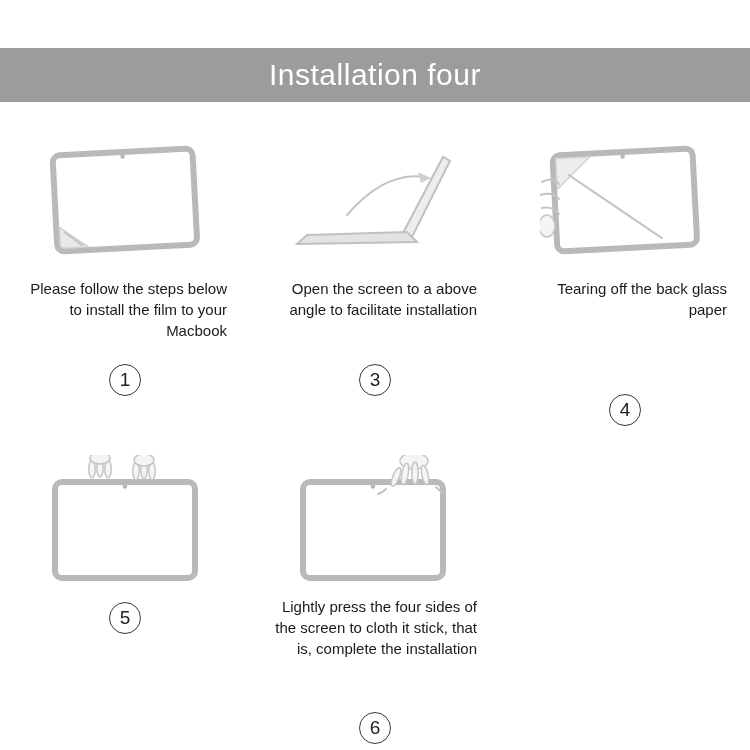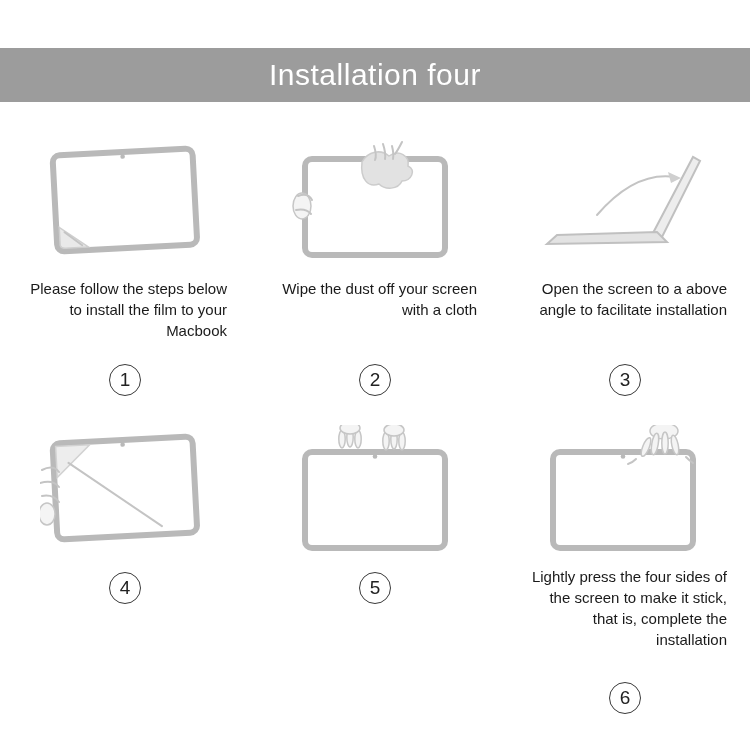--- a/index.html
+++ b/index.html
@@ -52,37 +52,20 @@
             <circle cx="85" cy="14.5" r="2.3" fill="#b9b9b9"></circle>
             <path d="M18,82 L18,100 Q19,103 23,103 L46,103 Z" fill="#e9e9e9" stroke="#cfcfcf" stroke-width="1.5"></path>
             <path d="M23,87 L40,101" class="stroke" stroke-width="1.5"></path>
           </g>
         </svg>
       </div>
       <div class="caption">Please follow the steps below to install the film to your Macbook</div>
       <div class="badge">1</div>
     </div>
 
-    <div class="cell row1">
-      <div class="illus">
-        <svg width="170" height="125" viewBox="0 0 170 125">
-          <g transform="translate(10,14)">
-            <rect x="5" y="5" width="140" height="96" rx="7" fill="#ffffff" stroke="#b9b9b9" stroke-width="6"></rect>
-            <circle cx="75" cy="9.5" r="2.3" fill="#b9b9b9"></circle>
-          </g>
-          <ellipse cx="12" cy="66" rx="9" ry="13" class="handfill"></ellipse>
-          <path d="M8,56 q10,-4 14,4 M6,70 q10,-2 15,4" class="stroke" stroke-width="1.5"></path>
-          <path d="M72,22 c6,-11 19,-13 27,-6 c10,-7 21,0 19,10 c9,4 3,15 -6,15 c-4,9 -17,9 -23,3 c-11,4 -19,-5 -17,-22 z" fill="#e2e2e2" stroke="#cccccc" stroke-width="1.5"></path>
-          <path d="M84,6 q3,9 1,14 M93,4 q3,9 2,15 M102,6 q2,8 1,13" class="stroke" stroke-width="1.8"></path>
-          <path d="M112,2 q-4,8 -7,12" class="stroke" stroke-width="1.8"></path>
-        </svg>
-      </div>
-      <div class="caption">Wipe the dust off your screen with a cloth</div>
-      <div class="badge">2</div>
-    </div>
 
     <div class="cell row1">
       <div class="illus">
         <svg width="180" height="115" viewBox="0 0 180 115">
           <polygon points="118,88 158,12 165,16 127,92" fill="#ededed" stroke="#c0c0c0" stroke-width="2"></polygon>
           <polygon points="22,90 122,87 132,97 12,99" fill="#e3e3e3" stroke="#c0c0c0" stroke-width="2"></polygon>
           <path d="M62,70 Q100,26 140,32" class="stroke"></path>
           <polygon points="146,33 133,27 136,38" fill="#cfcfcf"></polygon>
         </svg>
       </div>
@@ -96,20 +79,21 @@
           <g transform="rotate(-3 85 60)">
             <rect x="15" y="10" width="140" height="96" rx="7" fill="#ffffff" stroke="#b9b9b9" stroke-width="6"></rect>
             <circle cx="85" cy="14.5" r="2.3" fill="#b9b9b9"></circle>
             <path d="M18,13 L52,13 L18,44 Z" fill="#ededed" stroke="#d2d2d2" stroke-width="1.5"></path>
             <path d="M30,30 L120,98" class="stroke" stroke-width="1.5"></path>
           </g>
           <path d="M2,40 q11,-6 17,2 M0,53 q13,-4 19,4 M2,66 q11,-2 17,6" class="stroke"></path>
           <ellipse cx="7" cy="84" rx="8" ry="11" class="handfill"></ellipse>
         </svg>
       </div>
+      <div class="caption">Tearing off the back glass paper</div>
       <div class="badge">4</div>
     </div>
 
     <div class="cell row2">
       <div class="illus">
         <svg width="170" height="130" viewBox="0 0 170 130">
           <g transform="translate(10,22)">
             <rect x="5" y="5" width="140" height="96" rx="7" fill="#ffffff" stroke="#b9b9b9" stroke-width="6"></rect>
             <circle cx="75" cy="9.5" r="2.3" fill="#b9b9b9"></circle>
           </g>
@@ -140,18 +124,18 @@
           <g>
             <ellipse cx="124" cy="6" rx="14" ry="8" class="handfill"></ellipse>
             <ellipse cx="106" cy="22" rx="3.2" ry="10" transform="rotate(22 106 22)" class="handfill"></ellipse>
             <ellipse cx="115" cy="19" rx="3.2" ry="11" transform="rotate(10 115 19)" class="handfill"></ellipse>
             <ellipse cx="125" cy="18" rx="3.2" ry="11" class="handfill"></ellipse>
             <ellipse cx="135" cy="20" rx="3.2" ry="10" transform="rotate(-12 135 20)" class="handfill"></ellipse>
           </g>
           <path d="M96,34 q-4,4 -8,5 M146,32 q4,4 7,6" class="stroke" stroke-width="1.5"></path>
         </svg>
       </div>
-      <div class="caption">Lightly press the four sides of the screen to make it stick, that is, complete the installation</div>
+      <div class="caption">Lightly press the four sides of the screen to cloth it stick, that is, complete the installation</div>
       <div class="badge">6</div>
     </div>
 
   </div>
 </div>
 
 </body></html>

